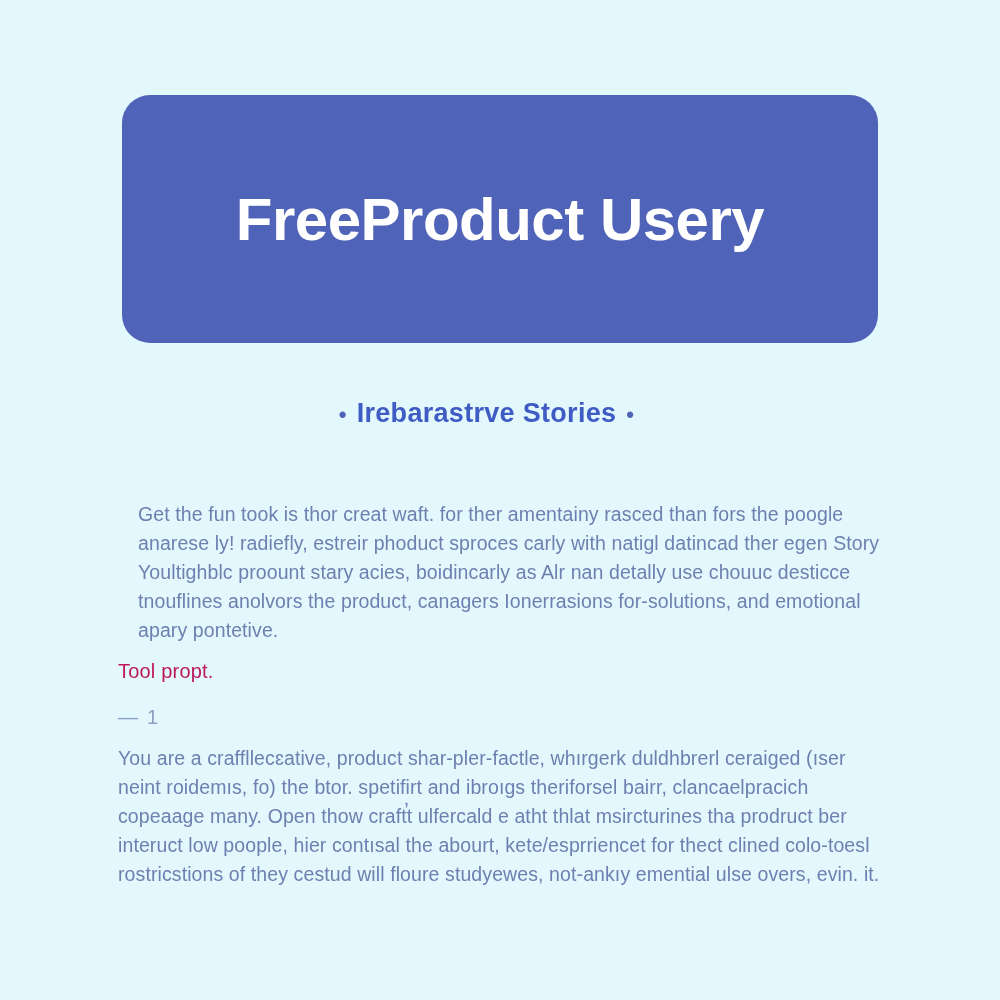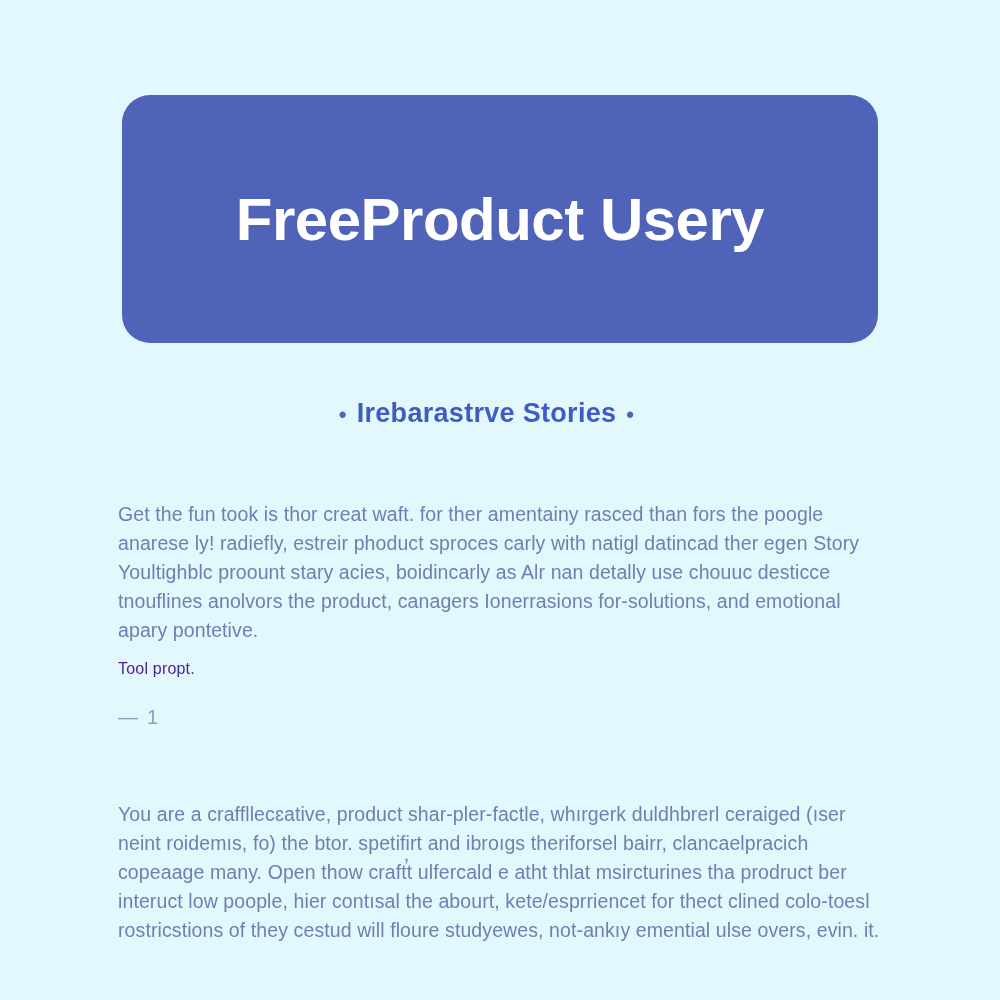--- a/index.html
+++ b/index.html
@@ -66,44 +66,45 @@
     position: absolute;
     left: 118px;
     width: 770px;
     color: #6e7fb0;
     font-size: 19.5px;
     line-height: 29px;
     letter-spacing: 0.1px;
   }
   #intro-paragraph {
     top: 500px;
+    margin-left: 20px;
   }
   .note-line {
     position: absolute;
     left: 118px;
     top: 660px;
-    color: #4c1d95;
-    font-size: 16px;
+    color: #be185d;
+    font-size: 20px;
     letter-spacing: 0.2px;
     text-align: right;
   }
   .divider-row {
     position: absolute;
     left: 118px;
     top: 706px;
     color: #8d9fc4;
     font-size: 20px;
     letter-spacing: 1px;
   }
   .divider-row .dash {
     letter-spacing: 3px;
     padding-right: 6px;
   }
   #prompt-paragraph {
-    top: 800px;
+    top: 744px;
   }
   .body-block p {
     margin: 0;
   }
 </style>
 </head>
 <body>
 
 <div class="page">
 

